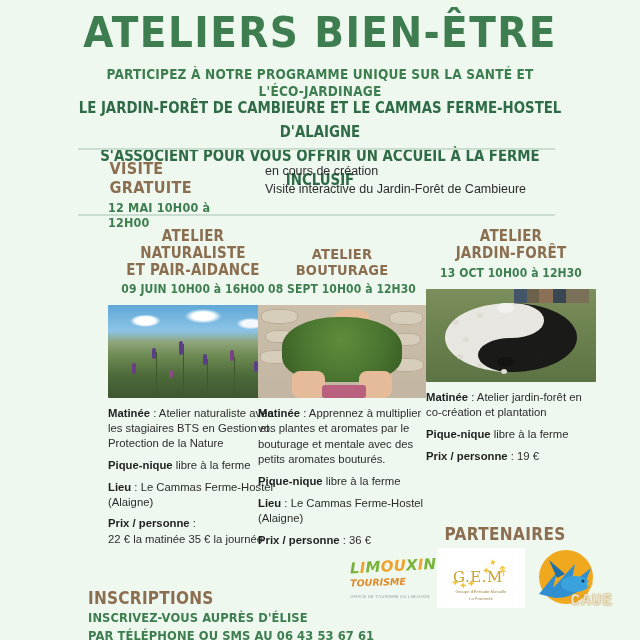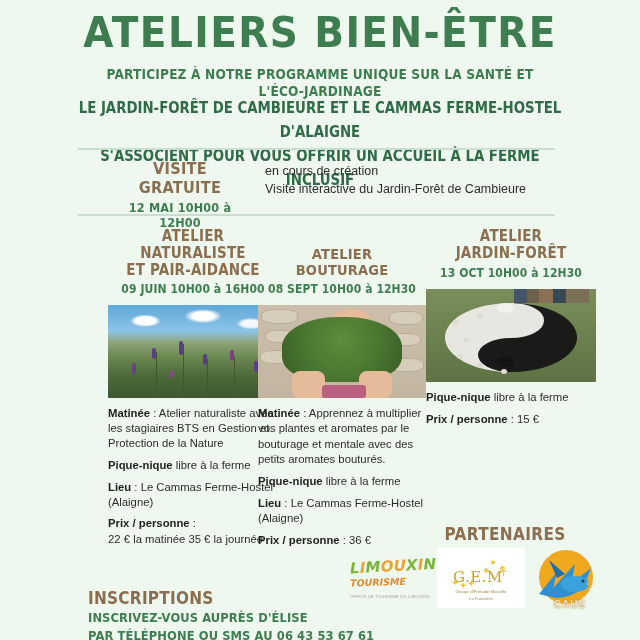--- a/index.html
+++ b/index.html
@@ -51,21 +51,21 @@
   .rule{
     position:absolute;left:78px;width:477px;height:2px;
     background:#c9ded0;
   }
   .rule.top{top:148px;}
   .rule.bottom{top:214px;}
 
   
   .visit{position:absolute;left:78px;top:160px;width:480px;height:50px;}
   .visit-left{
-    position:absolute;left:22px;top:0;width:160px;text-align:center;
+    position:absolute;left:22px;top:0;width:160px;text-align:left;
   }
   .visit-head{
     font-family:"DejaVu Sans", sans-serif;font-weight:bold;
     font-size:16.5px;color:#8b6d50;letter-spacing:.3px;
     transform:scaleX(.88);line-height:1.15;
   }
   .visit-date{
     font-family:"DejaVu Sans", sans-serif;font-weight:bold;
     font-size:12.5px;color:#3d7d4f;letter-spacing:.2px;
     transform:scaleX(.9);margin-top:2px;
@@ -193,22 +193,22 @@
 
   .logo-caue{left:182px;width:86px;}
   .caue-circle{
     position:absolute;left:12px;top:2px;width:54px;height:54px;border-radius:50%;
     background:#f0a81e;
   }
   .caue-bird{
     position:absolute;left:4px;top:6px;width:72px;height:46px;
   }
   .caue-word{
-    position:absolute;left:0;right:0;bottom:0;text-align:center;
-    font-family:Liberation Sans, sans-serif;font-weight:bold;font-size:10px;
+    position:absolute;left:0;right:0;bottom:0;text-align:right;
+    font-family:Liberation Mono, monospace;font-weight:bold;font-size:16px;
     color:#e8e0c8;letter-spacing:1px;text-shadow:0 0 2px #b07a10;
   }
 
   
   .inscriptions{position:absolute;left:88px;top:588px;width:330px;}
   .ins-head{
     font-family:"DejaVu Sans", sans-serif;font-weight:bold;
     font-size:17px;color:#8b6d50;letter-spacing:.3px;transform:scaleX(.9);
     transform-origin:left center;
   }
@@ -312,22 +312,23 @@
         <div class="dotW"></div>
         <div class="dotB"></div>
         <div class="pebble" style="left:16%;top:34%;"></div>
         <div class="pebble" style="left:22%;top:52%;"></div>
         <div class="pebble" style="left:18%;top:70%;"></div>
         <div class="pebble" style="left:30%;top:80%;"></div>
         <div class="pebble" style="left:44%;top:86%;"></div>
         <div class="pebble" style="left:30%;top:26%;"></div>
       </div>
       <div class="body-txt">
+        <p><b>Matinée</b><span> : </span><span>Atelier jardin-forêt en co-création et plantation</span></p>
         <p><b>Pique-nique</b><span> </span><span>libre à la ferme</span></p>
-        <p><b>Prix / personne</b><span> : </span><span>15 €</span></p>
+        <p><b>Prix / personne</b><span> : </span><span>19 €</span></p>
       </div>
     </div>
   </div>
 
   <div class="partners">
     <div class="partners-head">PARTENAIRES</div>
   </div>
 
   <div class="logos">
 

